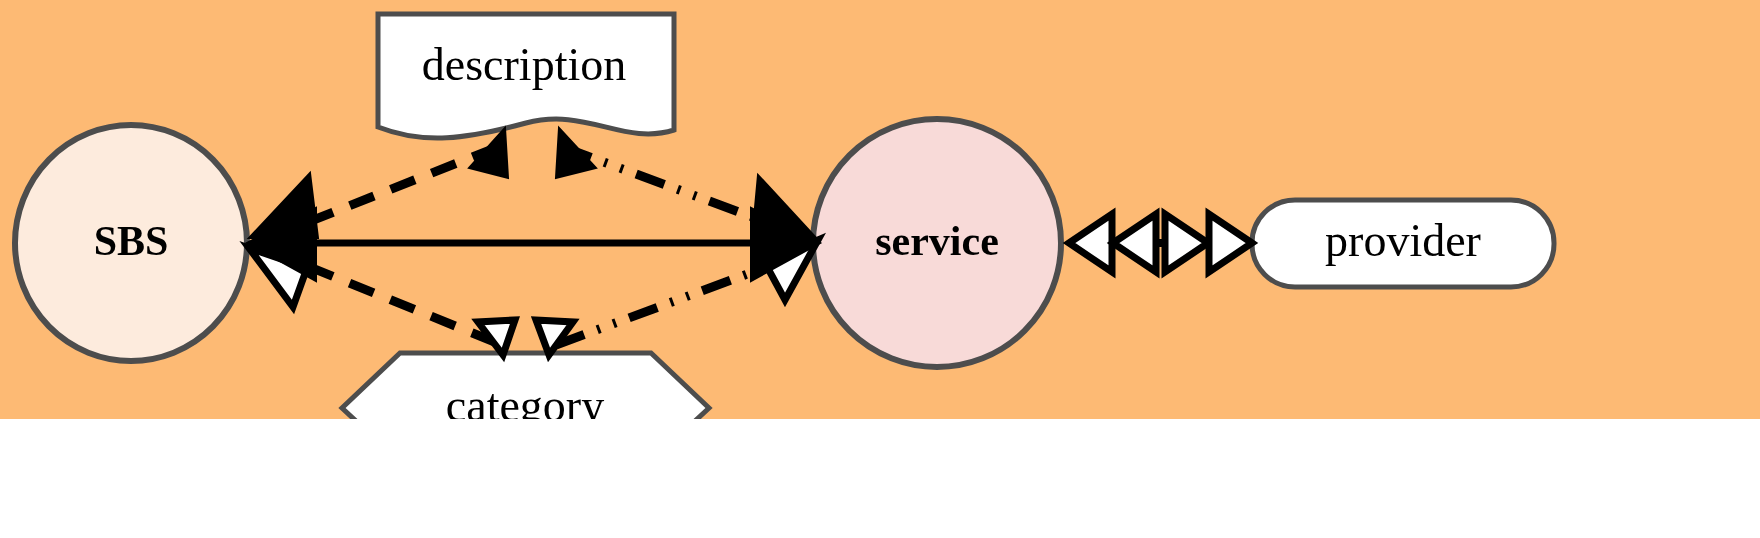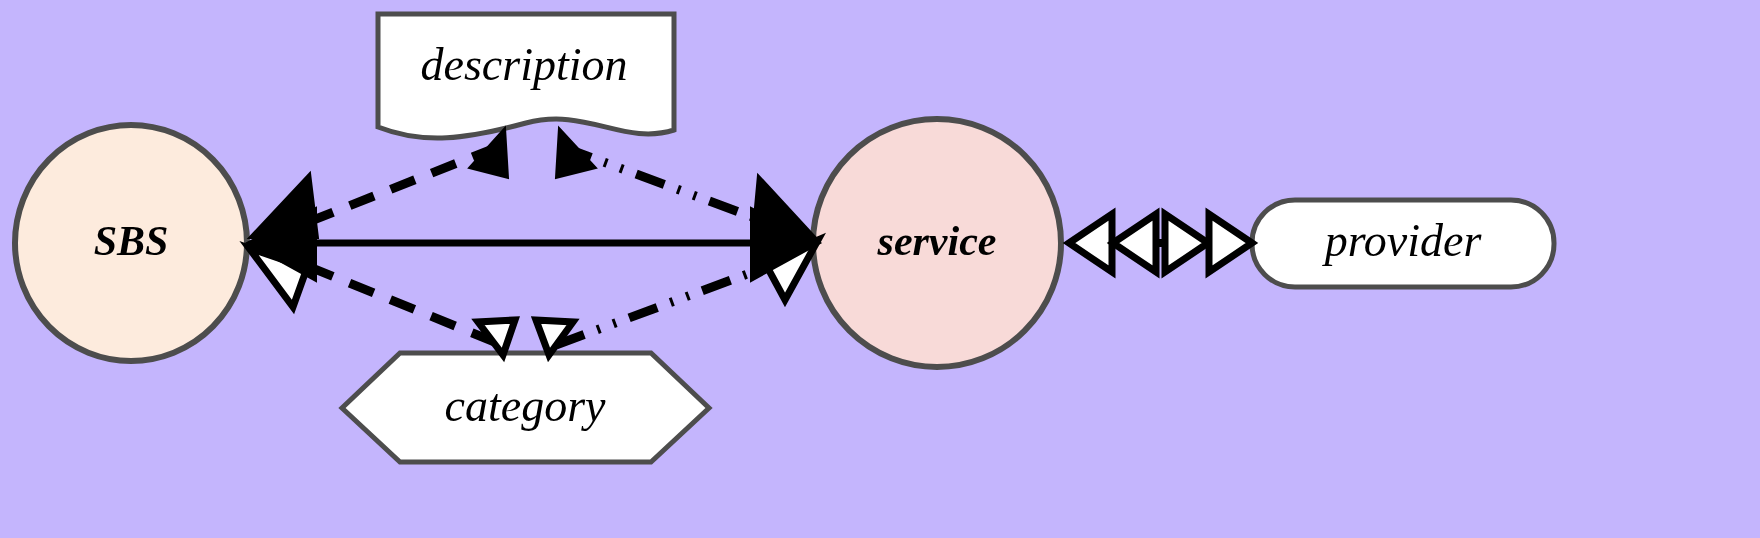--- a/index.html
+++ b/index.html
@@ -7,24 +7,23 @@
     margin: 0;
     padding: 0;
     background: #ffffff;
   }
   body {
     font-family: "Liberation Serif", "DejaVu Serif", serif;
   }
   #stage {
     position: relative;
     width: 1760px;
-    height: 538px;
-    background: #c4b5fd;
+    height: 419px;
+    background: #fdba74;
     overflow: hidden;
-    font-style: italic;
   }
   #diagram-svg {
     position: absolute;
     left: 0;
     top: 0;
     width: 1760px;
     height: 538px;
     display: block;
   }
   .node-shape {

